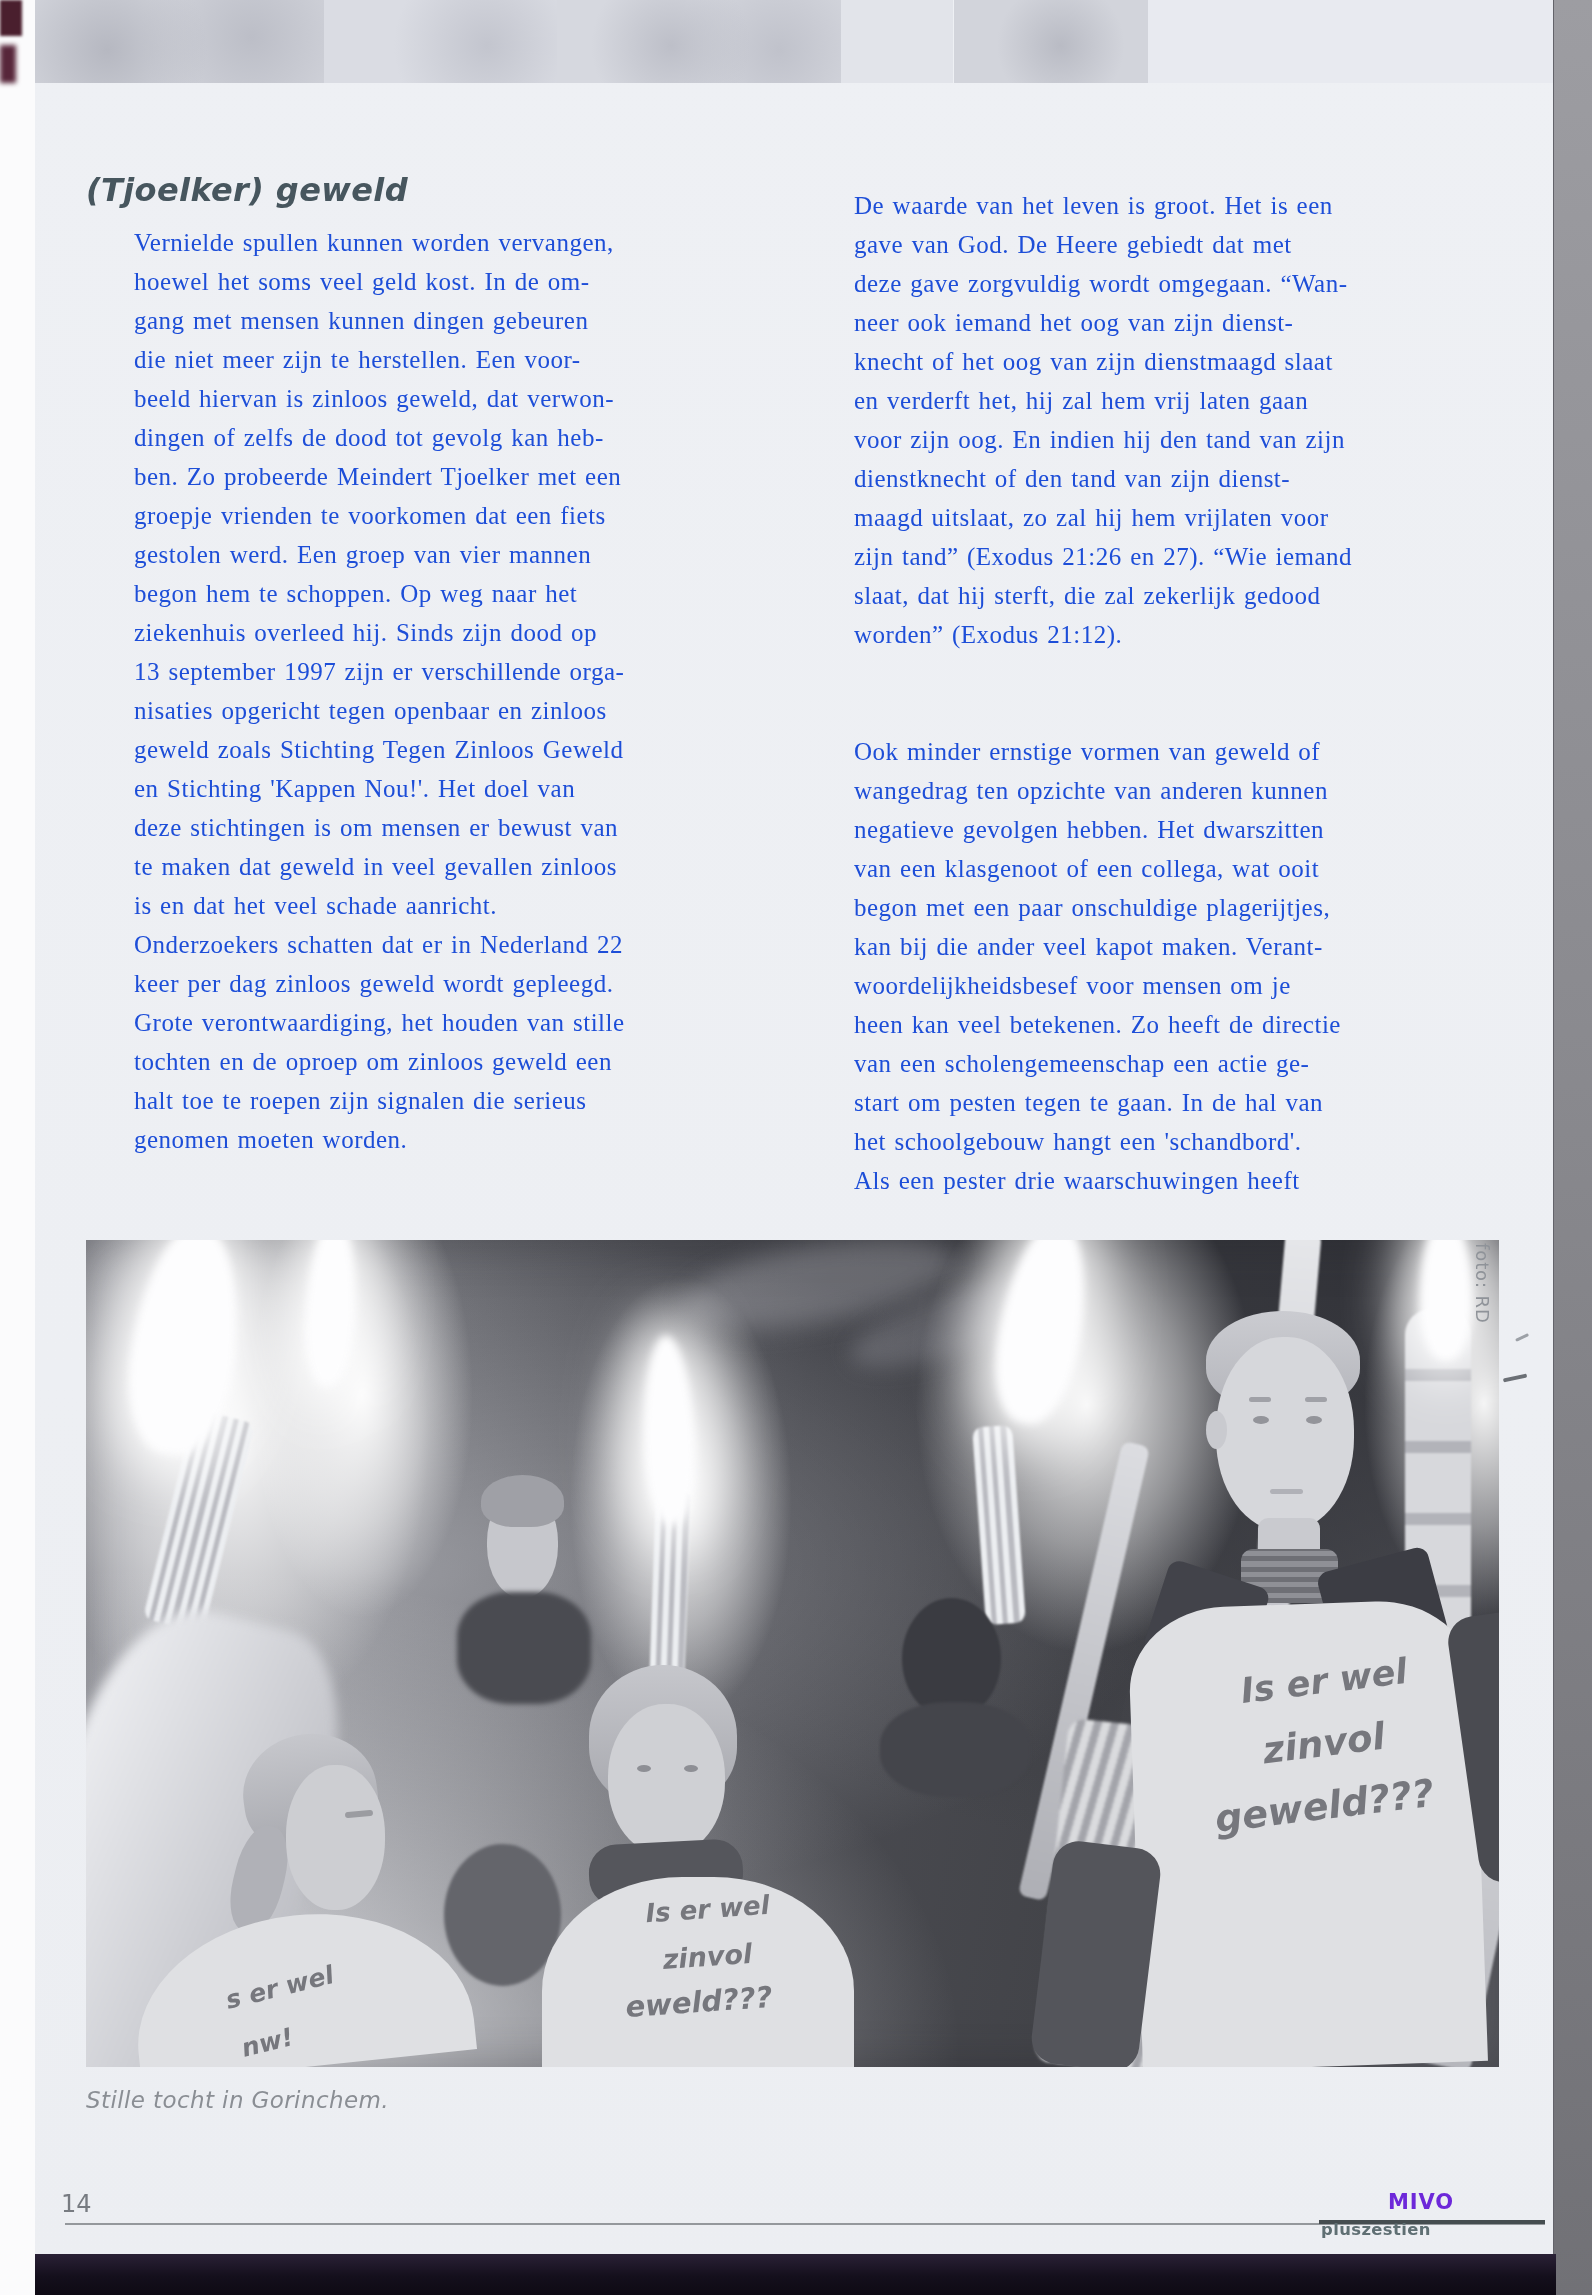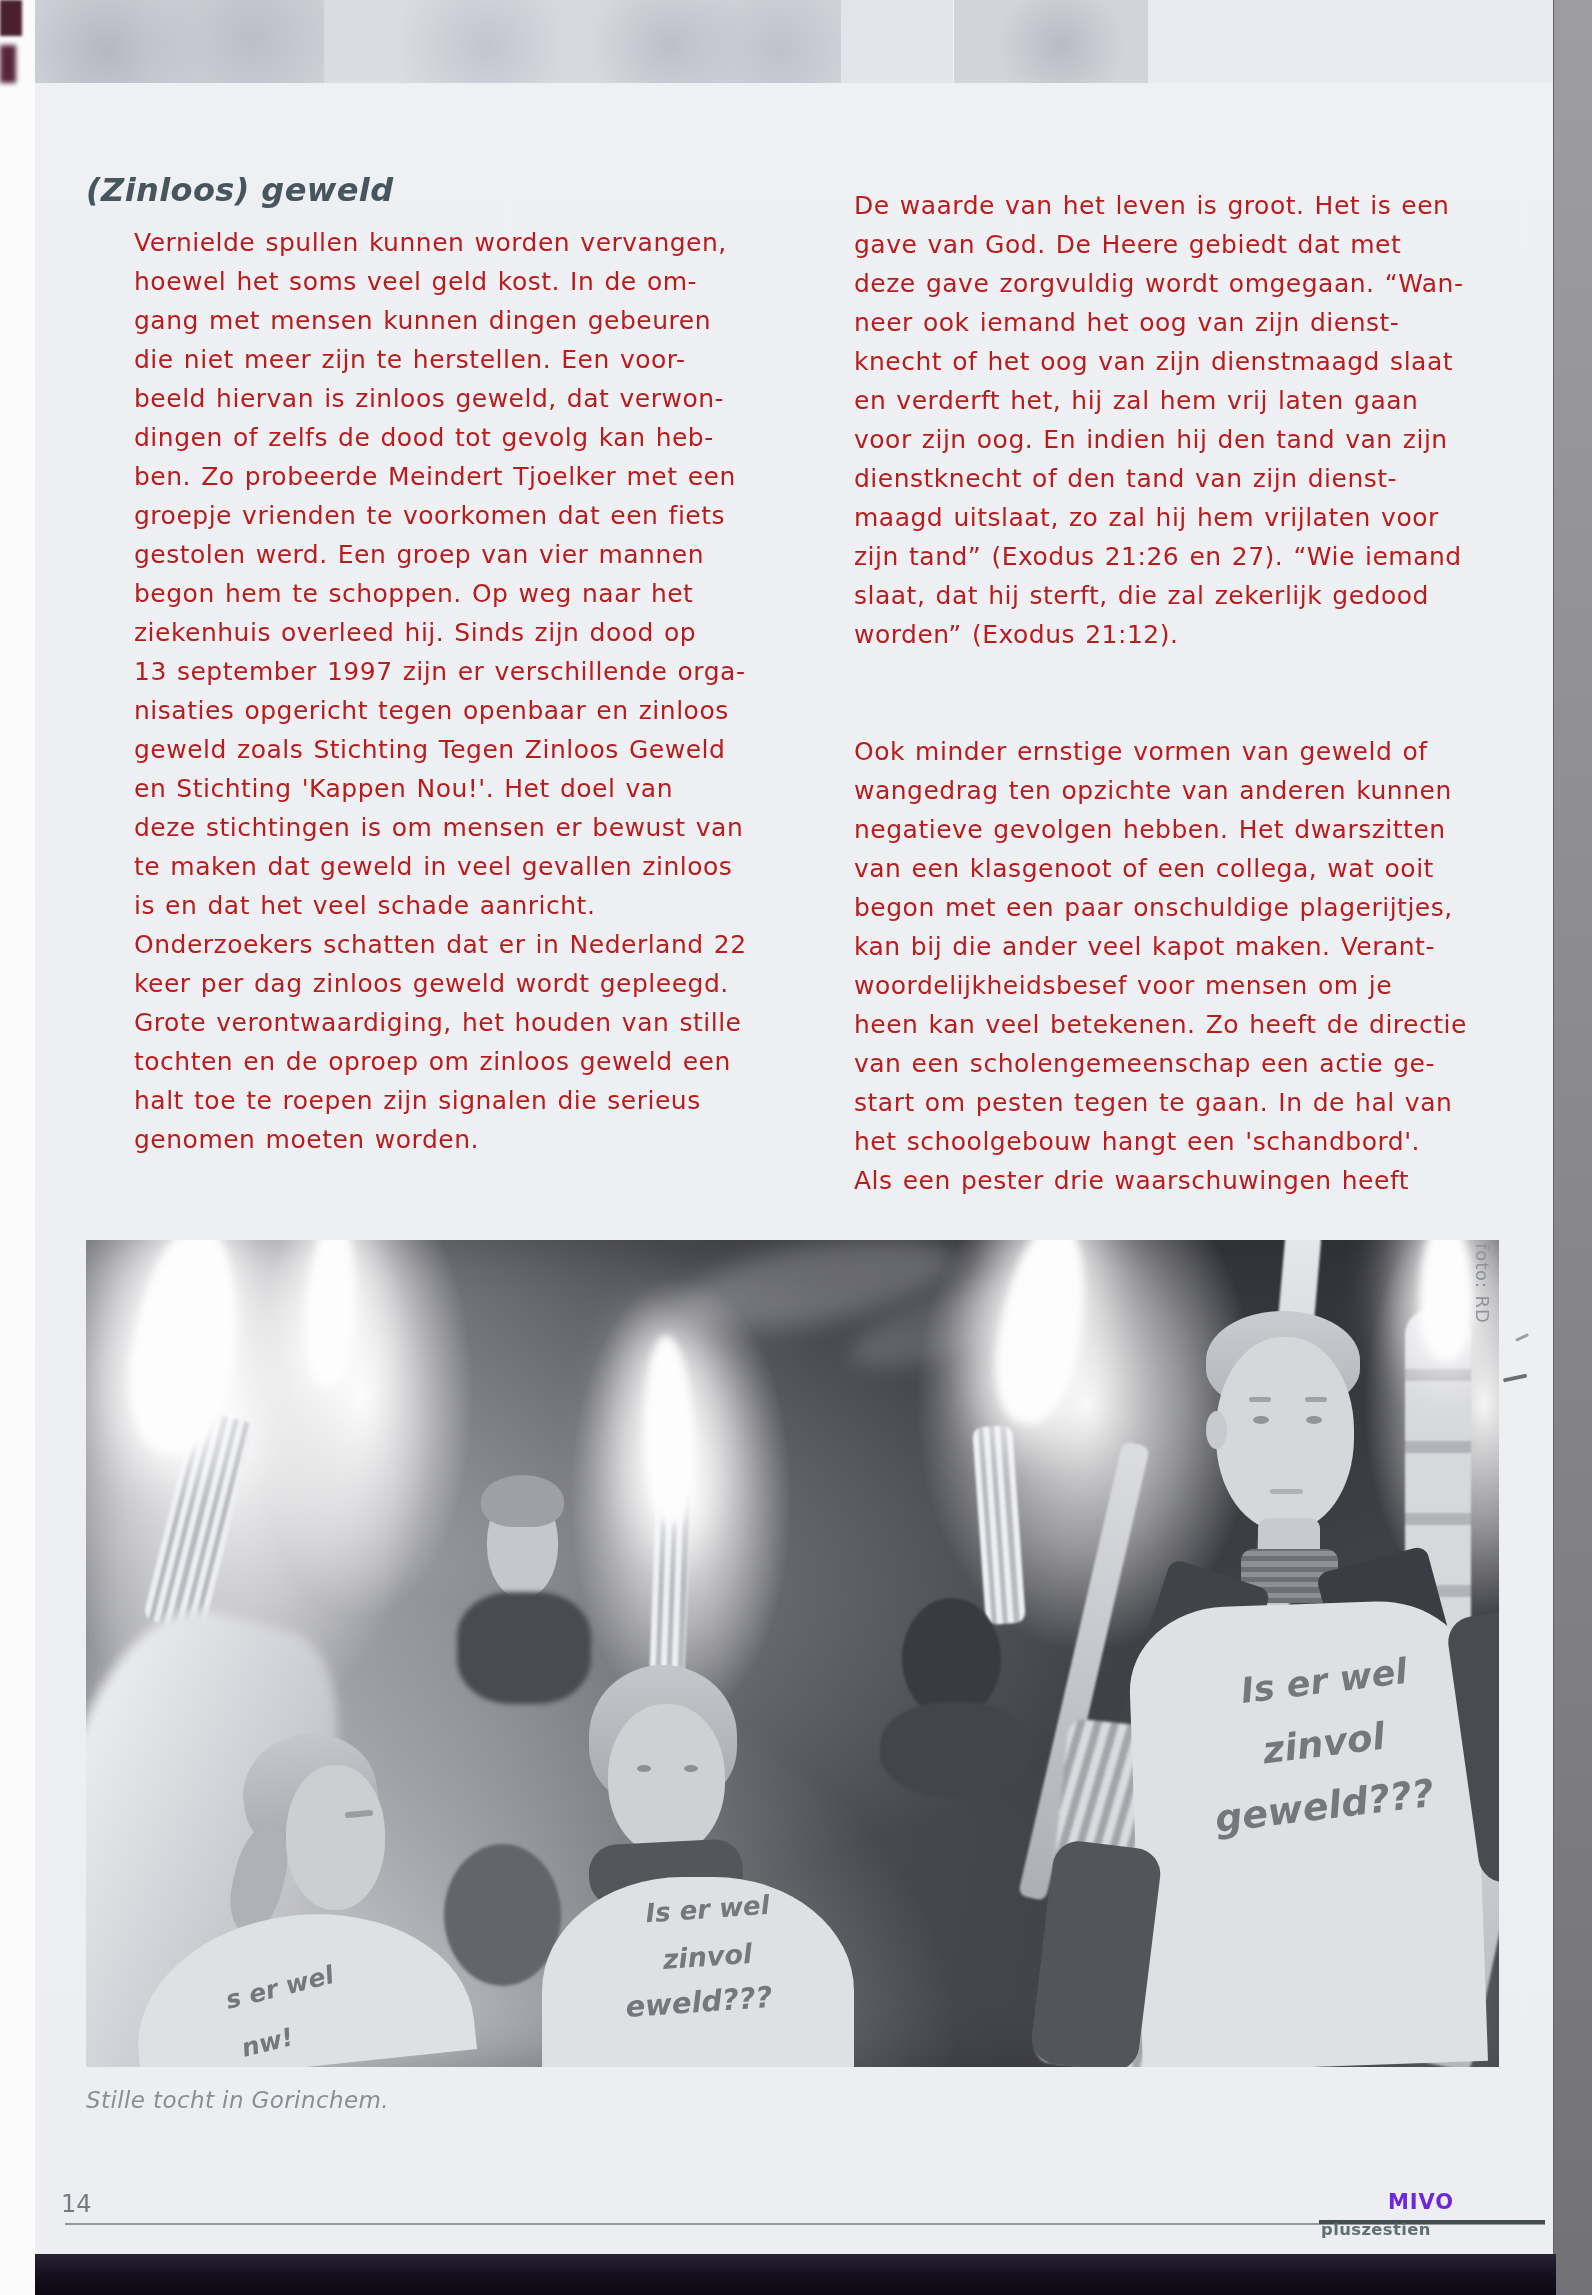--- a/index.html
+++ b/index.html
@@ -4,21 +4,21 @@
 <style>
   html,body{margin:0;padding:0;background:#ffffff;}
   .scan{position:relative;width:1592px;height:2295px;overflow:hidden;
         font-family:"DejaVu Sans","Liberation Sans",sans-serif;background:#fbfbfc;}
   .ab{position:absolute;}
   .page{left:35px;top:0;width:1519px;height:2295px;background:linear-gradient(180deg,#eef0f4 0%,#edeff3 60%,#eceef2 100%);}
   
   .strip{top:0;height:83px;}
   
   .heading{left:86px;top:171px;font-size:32px;font-weight:bold;font-style:italic;color:#47565e;letter-spacing:0.4px;}
-  .col{font-size:25px;line-height:39px;color:#b91c1c;letter-spacing:0.5px;word-spacing:1.7px;white-space:pre-line;}
+  .col{font-size:25px;line-height:39px;color:#1d4ed8;letter-spacing:0.5px;word-spacing:1.7px;white-space:pre-line;font-family:Liberation Serif, serif;}
   .leftcol{left:134px;top:223px;width:656px;}
   .rightcol1{left:854px;top:186px;width:643px;}
   .rightcol2{left:854px;top:732px;width:643px;}
   
   .photo{left:86px;top:1240px;width:1413px;height:827px;overflow:hidden;
      background:
        radial-gradient(ellipse at 6% 98%, #e2e3e7 0%, rgba(226,227,231,0) 42%),
        radial-gradient(ellipse at 20% 40%, rgba(190,191,197,.55) 0%, rgba(190,191,197,0) 50%),
        radial-gradient(ellipse at 95% 2%, #313238 0%, rgba(49,50,56,0) 55%),
        linear-gradient(100deg,#9b9ca2 0%,#6a6b71 25%,#4b4c52 48%,#434449 70%,#5d5e64 100%);
@@ -51,21 +51,21 @@
   <div class="ab" style="left:0;top:0;width:22.4px;height:36px;background:#4a1f2e;filter:blur(1.7px);"></div>
   <div class="ab" style="left:0;top:45px;width:15.5px;height:38px;background:#57263a;filter:blur(2.6px);"></div>
 
   <div class="ab strip" style="left:35px;width:289px;background:radial-gradient(circle at 25% 60%, #b6b8c1 0%, rgba(182,184,193,0) 45%),radial-gradient(circle at 75% 45%, #bcbec7 0%, rgba(188,190,199,0) 50%),#d3d5dc;"></div>
   <div class="ab strip" style="left:324px;width:233px;background:radial-gradient(circle at 70% 55%, #c3c5ce 0%, rgba(195,197,206,0) 55%),#dadce3;"></div>
   <div class="ab strip" style="left:557px;width:285px;background:radial-gradient(circle at 40% 55%, #bdbfc8 0%, rgba(189,191,200,0) 45%),radial-gradient(circle at 78% 60%, #c0c2cb 0%, rgba(192,194,203,0) 45%),#d6d8df;"></div>
   <div class="ab strip" style="left:841px;width:112px;background:#e2e4ea;"></div>
   <div class="ab strip" style="left:954px;width:194px;background:radial-gradient(circle at 55% 55%, #b9bbc4 0%, rgba(185,187,196,0) 55%),#d2d4db;"></div>
   <div class="ab strip" style="left:1148px;width:406px;background:#e8eaf0;"></div>
 
-  <div class="ab heading">(Zinloos) geweld</div>
+  <div class="ab heading">(Tjoelker) geweld</div>
 
   <div class="ab col leftcol">Vernielde spullen kunnen worden vervangen,
 hoewel het soms veel geld kost. In de om-
 gang met mensen kunnen dingen gebeuren
 die niet meer zijn te herstellen. Een voor-
 beeld hiervan is zinloos geweld, dat verwon-
 dingen of zelfs de dood tot gevolg kan heb-
 ben. Zo probeerde Meindert Tjoelker met een
 groepje vrienden te voorkomen dat een fiets
 gestolen werd. Een groep van vier mannen

